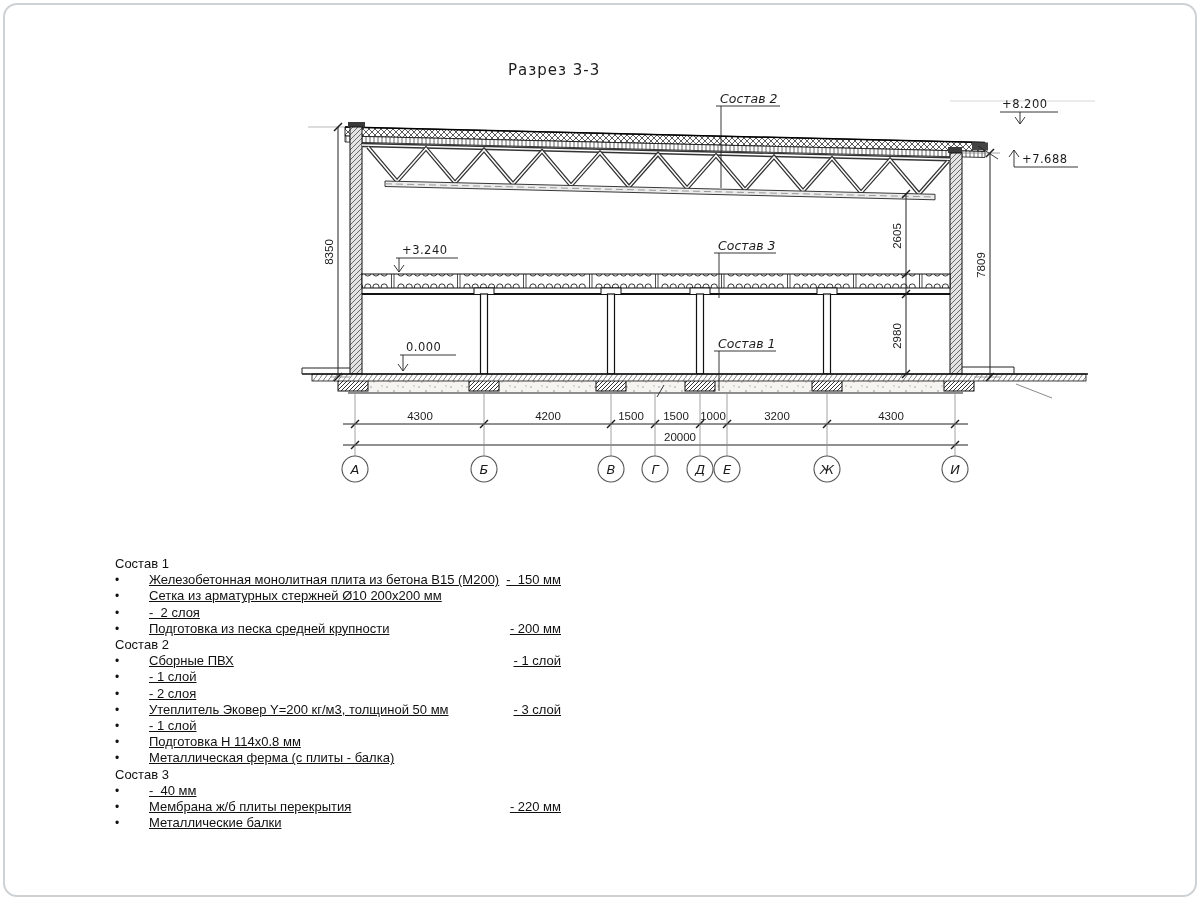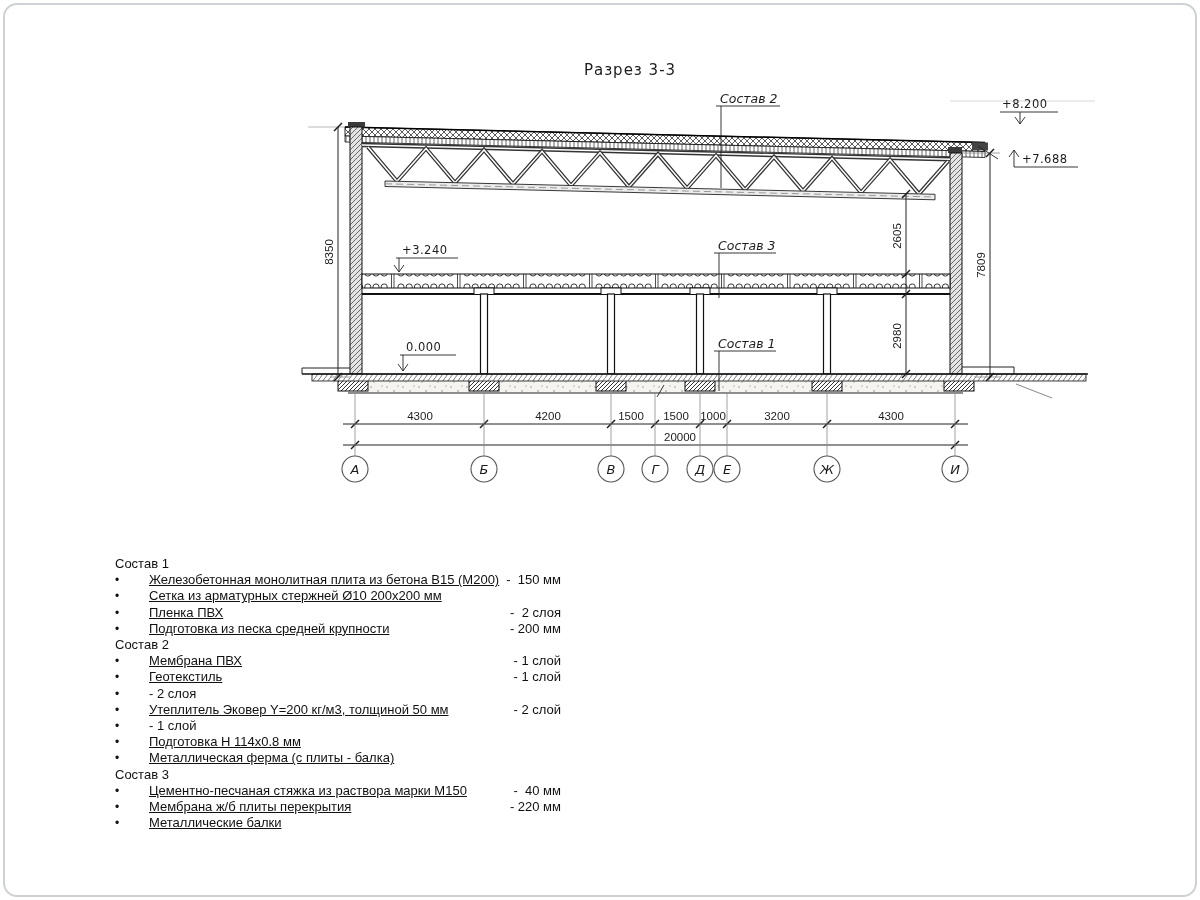--- a/index.html
+++ b/index.html
@@ -1,39 +1,39 @@
 <!DOCTYPE html>
 <html><head>
 <meta charset="utf-8">
 <style>
   html,body{margin:0;padding:0;background:#fff;width:1200px;height:900px;overflow:hidden;
     font-family:"Liberation Sans",sans-serif;}
   .frame{position:absolute;inset:3px;border:2px solid #cfd2d4;border-radius:14px;pointer-events:none;}
   .page{position:relative;width:1200px;height:900px;background:#fff;}
-  .title{position:absolute;left:520px;top:61px;width:220px;text-align:center;
+  .title{position:absolute;left:508px;top:61px;width:220px;text-align:left;
     font-family:"DejaVu Sans",sans-serif;font-size:15px;letter-spacing:1px;color:#1c1c1c;}
   svg{position:absolute;left:0;top:0;}
   
   .dim-t{font-family:"Liberation Sans",sans-serif;font-size:11.5px;fill:#1c1c1c;}
   .axis-t{font-family:"DejaVu Sans",sans-serif;font-style:italic;font-size:13px;fill:#1c1c1c;}
   .lbl-t{font-family:"DejaVu Sans",sans-serif;font-style:italic;font-size:12.5px;fill:#1c1c1c;}
   .elev-t{font-family:"DejaVu Sans",sans-serif;font-size:11.5px;fill:#1c1c1c;letter-spacing:.5px;}
   .ext{stroke:#8a8a8a;stroke-width:.8;}
   .dim{stroke:#222;stroke-width:1;}
   .thin{stroke:#222;stroke-width:.9;}
   .tick{stroke:#1a1a1a;stroke-width:1.4;}
   .axis-c{fill:#fff;stroke:#555;stroke-width:1.1;}
   
   .specs{position:absolute;left:115px;top:556px;width:446px;font-size:13px;color:#111;}
   .spec-header{line-height:16.2px;}
   .spec-row{display:flex;line-height:16.2px;}
   .spec-row .bullet{width:34px;flex:none;}
   .spec-row .bullet::before{content:"\2022";font-size:12px;}
   .spec-row .item{flex:1;white-space:nowrap;text-decoration:underline;}
-  .spec-row .qty{flex:none;white-space:pre;text-align:left;}
+  .spec-row .qty{flex:none;white-space:pre;text-align:left;text-decoration:underline;}
 </style>
 </head>
 <body>
 
 <div class="page">
   <div class="frame"></div>
 
   <div class="title">Разрез 3-3</div>
 
   <svg id="dwg" width="1200" height="520" viewBox="0 0 1200 520">
@@ -266,66 +266,63 @@
         <span class="item">Железобетонная монолитная плита из бетона В15 (М200)</span>
         <span class="qty">-  150 мм</span>
       </div>
       <div class="spec-row">
         <span class="bullet"></span>
         <span class="item">Сетка из арматурных стержней Ø10 200х200 мм</span>
         <span class="qty"></span>
       </div>
       <div class="spec-row">
         <span class="bullet"></span>
-        <span class="item">Пленка ПВХ</span>
         <span class="qty">-  2 слоя</span>
       </div>
       <div class="spec-row">
         <span class="bullet"></span>
         <span class="item">Подготовка из песка средней крупности</span>
         <span class="qty">- 200 мм</span>
       </div>
       <div class="spec-header">Состав 2</div>
       <div class="spec-row">
         <span class="bullet"></span>
-        <span class="item">Мембрана ПВХ</span>
+        <span class="item">Сборные ПВХ</span>
         <span class="qty">- 1 слой</span>
       </div>
       <div class="spec-row">
         <span class="bullet"></span>
-        <span class="item">Геотекстиль</span>
         <span class="qty">- 1 слой</span>
       </div>
       <div class="spec-row">
         <span class="bullet"></span>
         <span class="qty">- 2 слоя</span>
       </div>
       <div class="spec-row">
         <span class="bullet"></span>
         <span class="item">Утеплитель Эковер Y=200 кг/м3, толщиной 50 мм</span>
-        <span class="qty">- 2 слой</span>
+        <span class="qty">- 3 слой</span>
       </div>
       <div class="spec-row">
         <span class="bullet"></span>
         <span class="qty">- 1 слой</span>
       </div>
       <div class="spec-row">
         <span class="bullet"></span>
         <span class="item">Подготовка Н 114х0.8 мм</span>
         <span class="qty"></span>
       </div>
       <div class="spec-row">
         <span class="bullet"></span>
         <span class="item">Металлическая ферма (с плиты - балка)</span>
         <span class="qty"></span>
       </div>
       <div class="spec-header">Состав 3</div>
       <div class="spec-row">
         <span class="bullet"></span>
-        <span class="item">Цементно-песчаная стяжка из раствора марки М150</span>
         <span class="qty">-  40 мм</span>
       </div>
       <div class="spec-row">
         <span class="bullet"></span>
         <span class="item">Мембрана ж/б плиты перекрытия</span>
         <span class="qty">- 220 мм</span>
       </div>
       <div class="spec-row">
         <span class="bullet"></span>
         <span class="item">Металлические балки</span>

